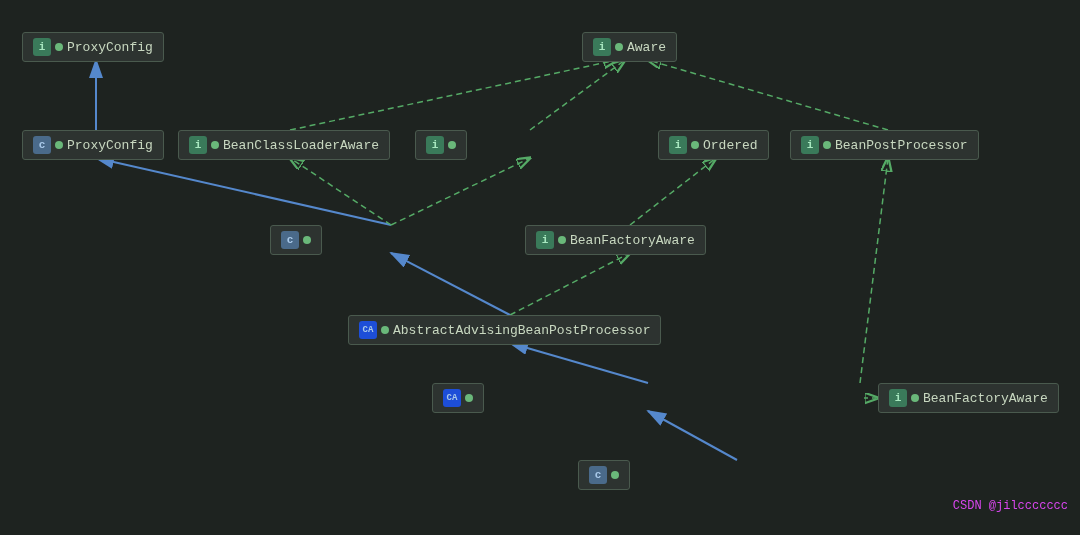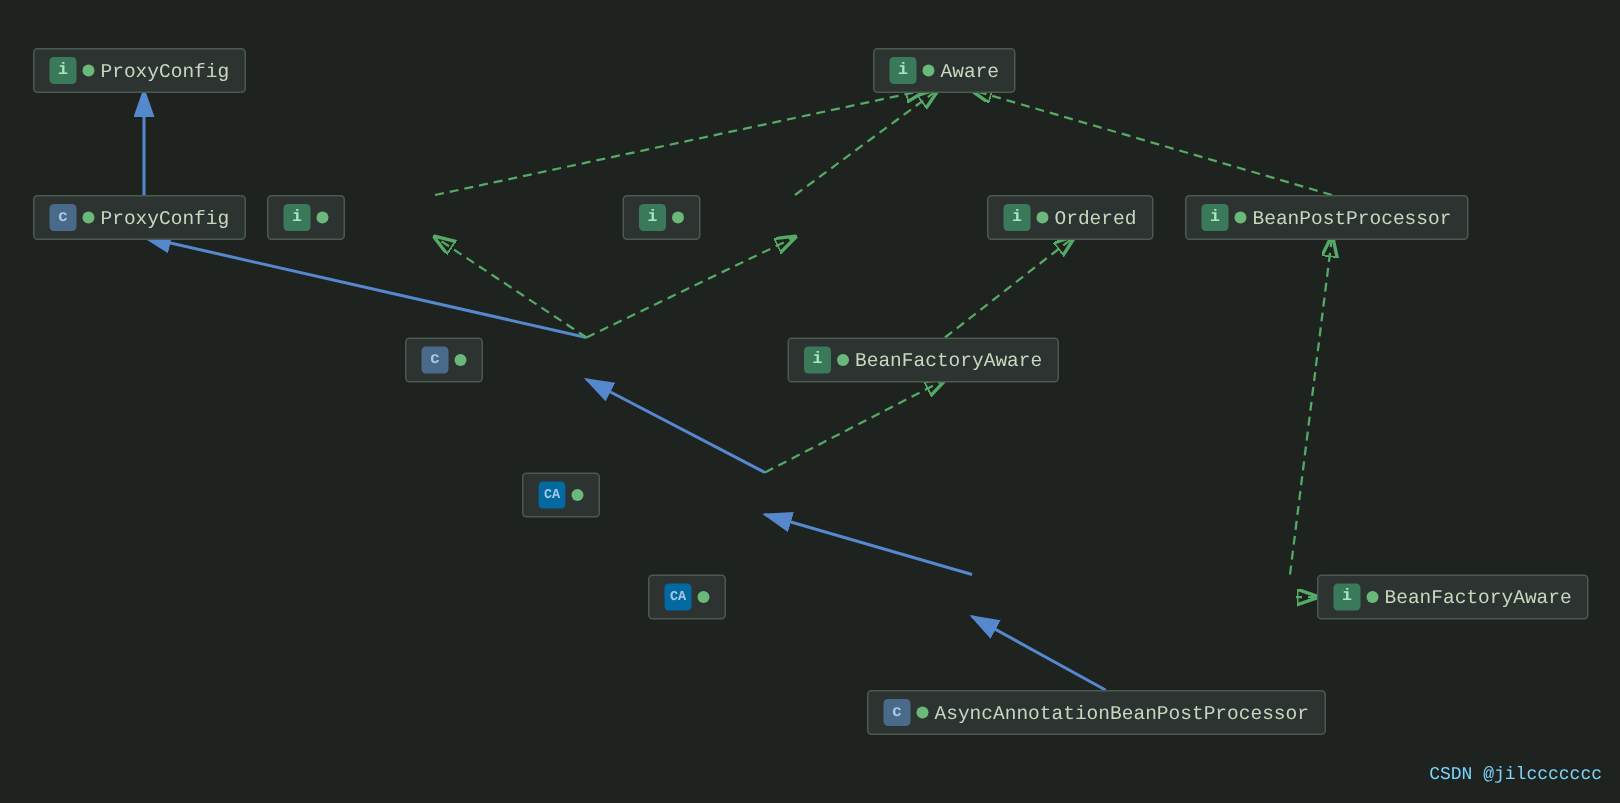--- a/index.html
+++ b/index.html
@@ -57,37 +57,37 @@
       background-color: #3a7a5a;
       color: #a8e8c0;
     }
 
     .badge-c {
       background-color: #4a6a8a;
       color: #a8c8e8;
     }
 
     .badge-ca {
-      background-color: #0369a1;
+      background-color: #1d4ed8;
       color: #a8c8e8;
     }
 
     .dot {
       width: 8px;
       height: 8px;
       border-radius: 50%;
       background-color: #6ab87a;
       flex-shrink: 0;
     }
 
     .watermark {
       position: absolute;
-      bottom: 12px;
+      bottom: 22px;
       right: 12px;
-      color: #7dd3fc;
+      color: #d946ef;
       font-size: 12px;
     }
   </style>
 </head>
 <body>
 
 <div class="diagram-container">
 
   <svg class="arrows">
     <defs>
@@ -145,20 +145,21 @@
 
   <div class="node" style="left:22px;top:130px;">
     <span class="badge badge-c">c</span>
     <span class="dot"></span>
     <span>ProxyConfig</span>
   </div>
 
   <div class="node" style="left:178px;top:130px;">
     <span class="badge badge-i">i</span>
     <span class="dot"></span>
+    <span>BeanClassLoaderAware</span>
   </div>
 
   <div class="node" style="left:415px;top:130px;">
     <span class="badge badge-i">i</span>
     <span class="dot"></span>
   </div>
 
   <div class="node" style="left:658px;top:130px;">
     <span class="badge badge-i">i</span>
     <span class="dot"></span>
@@ -178,34 +179,34 @@
 
   <div class="node" style="left:525px;top:225px;">
     <span class="badge badge-i">i</span>
     <span class="dot"></span>
     <span>BeanFactoryAware</span>
   </div>
 
   <div class="node" style="left:348px;top:315px;">
     <span class="badge badge-ca" style="font-size:9px;">CA</span>
     <span class="dot"></span>
+    <span>AbstractAdvisingBeanPostProcessor</span>
   </div>
 
   <div class="node" style="left:432px;top:383px;">
     <span class="badge badge-ca" style="font-size:9px;">CA</span>
     <span class="dot"></span>
   </div>
 
   <div class="node" style="left:878px;top:383px;">
     <span class="badge badge-i">i</span>
     <span class="dot"></span>
     <span>BeanFactoryAware</span>
   </div>
 
   <div class="node" style="left:578px;top:460px;">
     <span class="badge badge-c">c</span>
     <span class="dot"></span>
-    <span>AsyncAnnotationBeanPostProcessor</span>
   </div>
 
   <div class="watermark">CSDN @jilccccccc</div>
 
 </div>
 
 </body></html>

